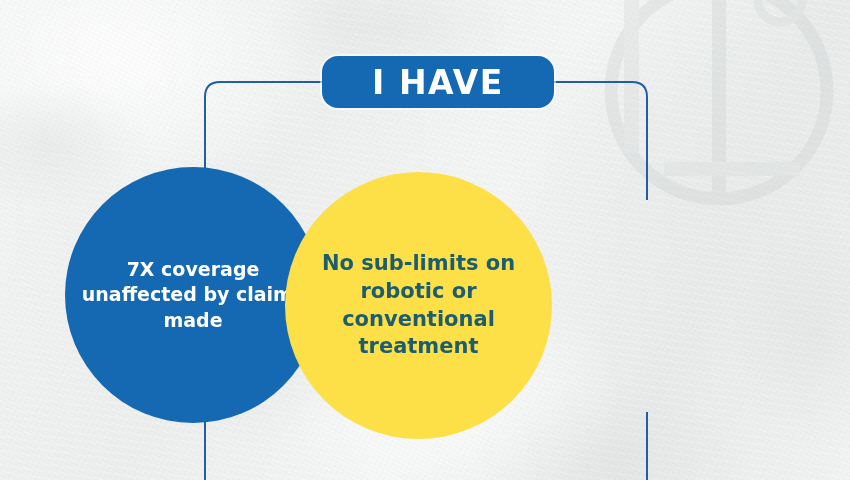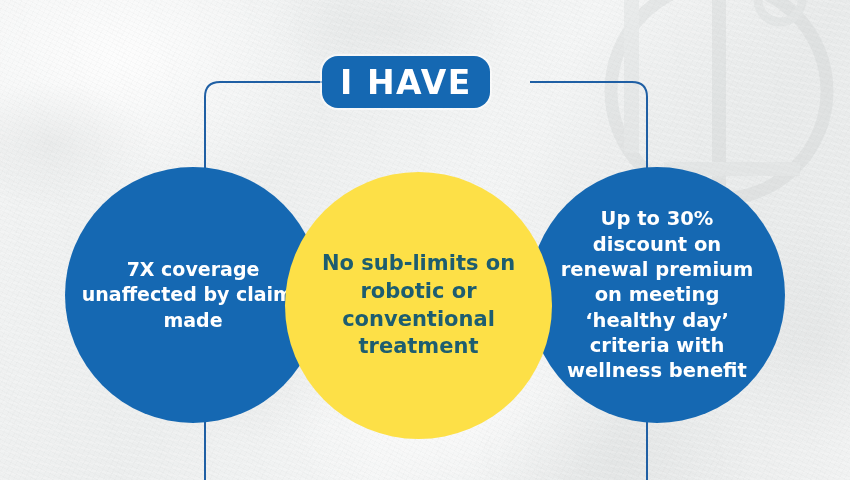--- a/index.html
+++ b/index.html
@@ -67,21 +67,21 @@
   .connectors {
     position: absolute;
     inset: 0;
   }
 
   
   .badge {
     position: absolute;
     left: 322px;
     top: 56px;
-    width: 168px;
+    width: 232px;
     height: 52px;
     background: #1568b2;
     border-radius: 16px;
     box-shadow: 0 0 0 2px rgba(255,255,255,.55);
     display: flex;
     align-items: center;
     justify-content: center;
   }
   .badge-text {
     color: #ffffff;
@@ -168,21 +168,18 @@
   </svg>
 
   <div class="badge">
     <span class="badge-text">I HAVE</span>
   </div>
 
   <div class="circle circle-left">
     <div class="circle-text text-on-blue">7X coverage unaffected by claims made</div>
   </div>
 
-  <div class="circle circle-right">
-    <div class="circle-text text-on-blue text-right">Up to 30% discount on renewal premium on meeting ‘healthy day’ criteria with wellness benefit</div>
-  </div>
 
   <div class="circle circle-middle">
     <div class="circle-text text-on-yellow">No sub-limits on robotic or conventional treatment</div>
   </div>
 
 </div>
 
 </body></html>

